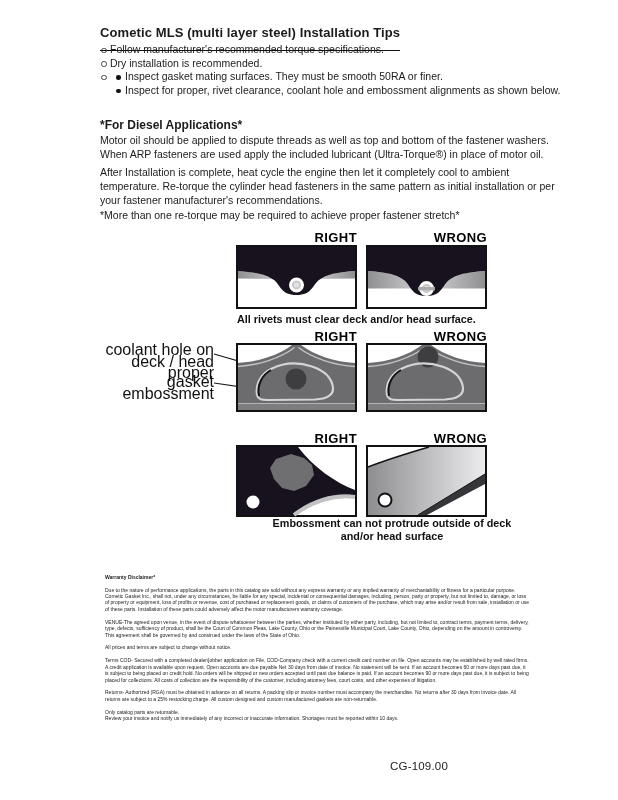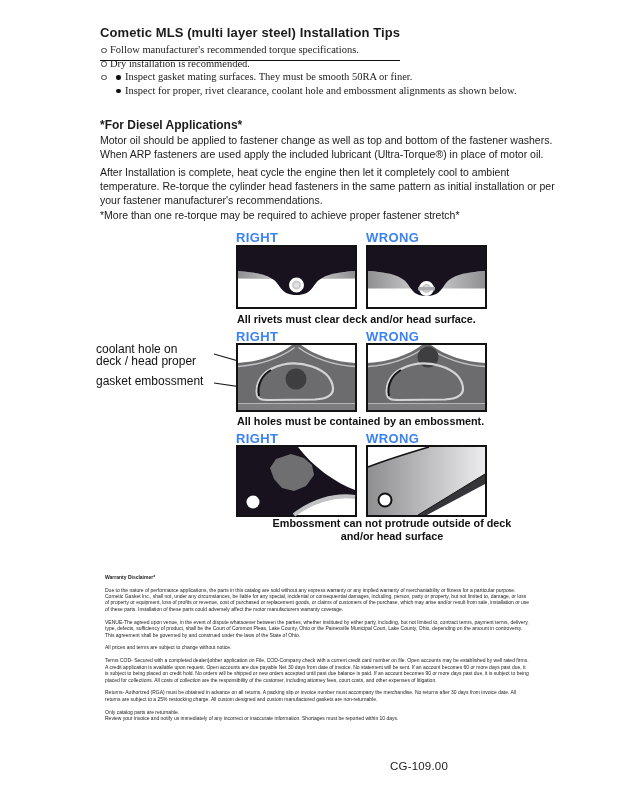--- a/index.html
+++ b/index.html
@@ -1,37 +1,37 @@
 <!DOCTYPE html>
 <html><head>
 <meta charset="utf-8">
 <style>
   html,body{margin:0;padding:0;}
   body{width:618px;height:800px;background:#ffffff;font-family:"Liberation Sans",sans-serif;color:#1b1b1b;}
   .page{position:relative;width:618px;height:800px;background:#fff;overflow:hidden;}
 
   .title{position:absolute;left:100px;top:25px;font-size:13px;font-weight:bold;
-         border-bottom:1.6px solid #111;padding-bottom:20px;letter-spacing:.1px;}
+         border-bottom:1.6px solid #111;padding-bottom:10px;letter-spacing:.1px;}
 
   .bullets{position:absolute;left:101px;top:43px;width:470px;font-size:10.5px;line-height:13.6px;}
-  .b-row{position:relative;padding-left:9px;font-family:Liberation Serif, serif;}
+  .b-row{position:relative;padding-left:9px;}
   .b-sub{padding-left:24px;}
   .o-dot{position:absolute;left:0;top:4.5px;width:3.5px;height:3.5px;border:1px solid #444;border-radius:50%;}
   .f-dot{position:absolute;left:15px;top:5px;width:4.5px;height:4.5px;background:#111;border-radius:50%;}
 
   .section-h{position:absolute;left:100px;top:118px;font-size:12px;font-weight:bold;}
   .para{position:absolute;left:100px;width:458px;font-size:10.5px;line-height:13.8px;}
   .p1{top:134px;} .p2{top:166px;} .p3{top:209px;}
 
-  .fig-label{position:absolute;width:121px;text-align:left;font-size:13px;font-weight:bold;letter-spacing:.4px;color:#3b82f6;}
+  .fig-label{position:absolute;width:121px;text-align:right;font-size:13px;font-weight:bold;letter-spacing:.4px;color:#000000;}
   .fig-box{position:absolute;width:121px;}
   .fig-caption{position:absolute;left:237px;font-size:10.8px;font-weight:bold;color:#111;text-align:center;}
   .cap3{width:252px;line-height:12.5px;margin-left:29px;}
 
-  .ann{position:absolute;font-size:12px;line-height:11.5px;color:#111;}
+  .ann{position:absolute;text-align:right;font-size:16px;line-height:11.5px;color:#111;}
   .ann-1{left:96px;top:344px;width:118px;}
   .ann-2{left:96px;top:376px;width:118px;}
   .leader-svg{position:absolute;left:212px;top:350px;}
 
   .fine{position:absolute;left:105px;top:574px;width:850px;transform:scale(0.5);transform-origin:0 0;
         font-size:10px;line-height:12.8px;color:#222;}
   .fine .fh{font-weight:bold;margin:0 0 13px 0;}
   .fine p{margin:0 0 13px 0;}
   .fine p.flush{margin-bottom:0;}
 
@@ -60,21 +60,21 @@
       <span class="f-dot"></span>
       <span>Inspect gasket mating surfaces.  They must be smooth 50RA or finer.</span>
     </div>
     <div class="b-row b-sub">
       <span class="f-dot"></span>
       <span>Inspect for proper, rivet clearance, coolant hole and embossment alignments as shown below.</span>
     </div>
   </div>
 
   <div class="section-h">*For Diesel Applications*</div>
-  <div class="para p1">Motor oil should be applied to fastener change as well as top and bottom of the fastener washers. When ARP fasteners are used apply the included lubricant (Ultra-Torque®) in place of motor oil.</div>
+  <div class="para p1">Motor oil should be applied to dispute threads as well as top and bottom of the fastener washers. When ARP fasteners are used apply the included lubricant (Ultra-Torque®) in place of motor oil.</div>
   <div class="para p2">After Installation is complete, heat cycle the engine then let it completely cool to ambient temperature. Re-torque the cylinder head fasteners in the same pattern as initial installation or per your fastener manufacturer's recommendations.</div>
   <div class="para p3">*More than one re-torque may be required to achieve proper fastener stretch*</div>
 
   <div class="fig-label" style="left:236px;top:230px;">RIGHT</div>
   <div class="fig-label" style="left:366px;top:230px;">WRONG</div>
 
   <div class="fig-box" style="left:236px;top:245px;">
     <svg width="121" height="64" viewBox="0 0 121 64">
       <defs>
         <linearGradient id="deckL" x1="0" y1="0" x2="1" y2="0">
@@ -144,21 +144,20 @@
       <rect x="2" y="60.5" width="117" height="6.5" fill="#7d7d7f"></rect>
       <line x1="2" y1="60.5" x2="119" y2="60.5" stroke="#b5b5b7" stroke-width="1"></line>
       <path d="M2,23.5 C22,22.5 45,15 58.5,4.5" fill="none" stroke="#c4c4c6" stroke-width="1.4"></path>
       <path d="M119,23.5 C99,22.5 76,15 62.5,4.5" fill="none" stroke="#c4c4c6" stroke-width="1.4"></path>
       <circle cx="62" cy="14" r="10.5" fill="#3e3e40"></circle>
       <path d="M21,52 C19,39 27,30 35,26 C49,19 64,19.5 76,23.5 C88,27.5 96,35 97,45 C97.5,52 91,56 79,56.5 L33,57 C25,57 22,56 21,52 Z" fill="none" stroke="#d4d4d6" stroke-width="2.2"></path>
       <path d="M23,53 C20.5,41 27,31.5 35,27" fill="none" stroke="#141414" stroke-width="2"></path>
     </svg>
   </div>
 
-  <div class="fig-caption" style="top:415px;">All holes must be contained by an embossment.</div>
 
   <div class="fig-label" style="left:236px;top:431px;">RIGHT</div>
   <div class="fig-label" style="left:366px;top:431px;">WRONG</div>
 
   <div class="fig-box" style="left:236px;top:445px;">
     <svg width="121" height="72" viewBox="0 0 121 72">
       <rect x="1" y="1" width="119" height="70" fill="#ffffff" stroke="#121212" stroke-width="2"></rect>
       <path d="M2,2 L62,2 C77,22 100,38 119,45 L119,52 C97,49 75,57 58,70 L2,70 Z" fill="#18121f"></path>
       <path d="M58,70 C75,57 97,49 119,52" fill="none" stroke="#c2c2c4" stroke-width="4"></path>
       <polygon points="40,14 55,9 68,13 76,20 78,30 70,41 58,46 46,43 38,34 34,23" fill="#6f6f71"></polygon>

